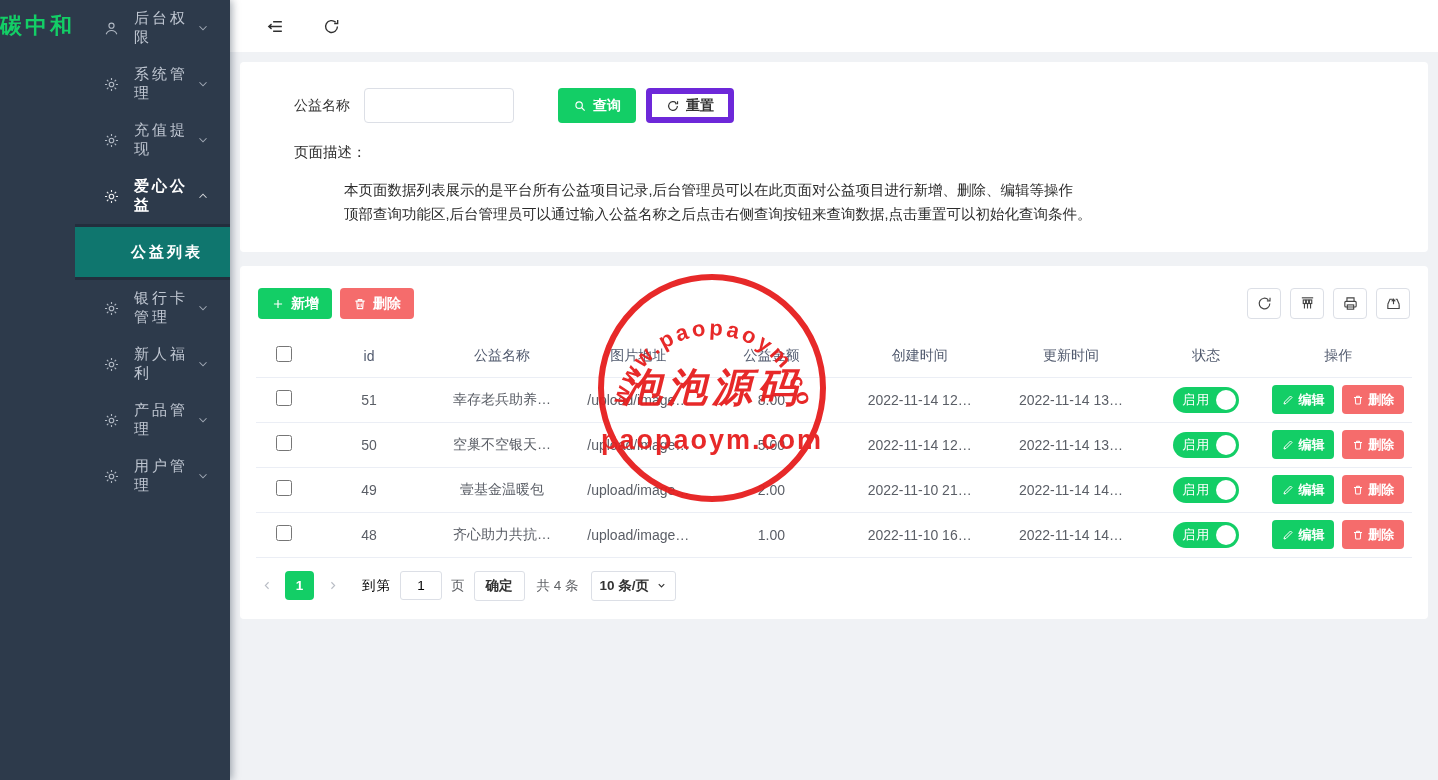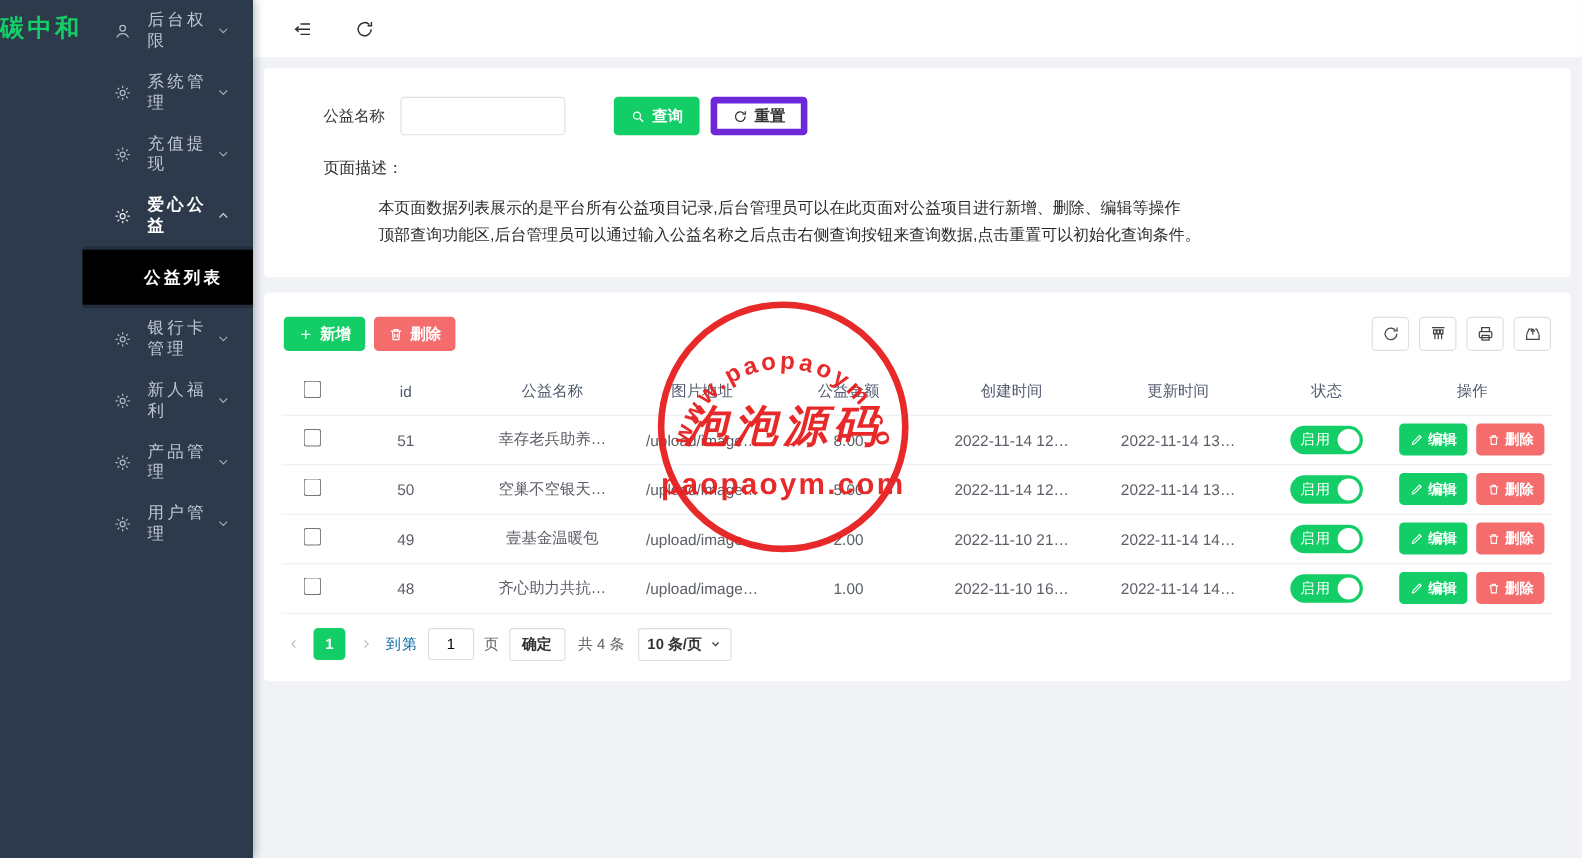--- a/index.html
+++ b/index.html
@@ -18,21 +18,21 @@
                color:#bfc6d1; font-size:15px; cursor:pointer; }
   .mi-icon { width:20px; height:20px; margin-right:13px; display:flex; align-items:center; justify-content:center; opacity:.9; }
   .mi-icon svg { width:17px; height:17px; stroke:currentColor; fill:none; stroke-width:1.6; }
   .mi-label { flex:1; letter-spacing:3px; }
   .chev { width:14px; height:14px; opacity:.8; }
   .chev svg { width:14px; height:14px; stroke:currentColor; fill:none; stroke-width:1.8; }
   .menu-item.parent-active { color:#fff; font-weight:bold; }
   .submenu { background:#232e3d; padding:3px 0; }
   .submenu-item { height:50px; display:flex; align-items:center; padding-left:56px;
                   color:#fff; font-size:15px; letter-spacing:3px; cursor:pointer; }
-  .submenu-item.active { background:#000000; font-weight:bold;font-family:Liberation Serif, serif; }
+  .submenu-item.active { background:#0f766e; font-weight:bold;font-family:Liberation Serif, serif; }
   
   .main { flex:1; display:flex; flex-direction:column; position:relative; }
   .topbar { height:52px; background:#fff; display:flex; align-items:center;
             justify-content:space-between; padding:0 22px 0 34px; }
   .tb-group { display:flex; align-items:center; gap:34px; }
   .tb-right { gap:26px; }
   .icon-btn { width:22px; height:22px; display:flex; align-items:center; justify-content:center;
               color:#2f2f2f; cursor:pointer; }
   .icon-btn svg { width:19px; height:19px; stroke:currentColor; fill:none; stroke-width:1.7; }
   .username { font-size:15px; font-weight:bold; color:#222; letter-spacing:1px; }
@@ -76,21 +76,21 @@
              border:none; border-radius:4px; font-size:13px; color:#fff; cursor:pointer; font-family:inherit; font-weight:bold; }
   .row-btn svg { width:12px; height:12px; stroke:#fff; fill:none; stroke-width:2; }
   .row-edit { background:#13ce66; margin-right:4px; }
   .row-del  { background:#f56c6c; }
   
   .pagination { display:flex; align-items:center; padding:13px 2px 14px; font-size:13.5px; color:#606266; gap:9px; }
   .pg-arrow { width:18px; height:28px; display:flex; align-items:center; justify-content:center; color:#b8bcc4; cursor:pointer; }
   .pg-arrow svg { width:13px; height:13px; stroke:currentColor; fill:none; stroke-width:2; }
   .pg-num { width:29px; height:29px; background:#13ce66; color:#fff; border-radius:4px;
             display:flex; align-items:center; justify-content:center; font-weight:bold; cursor:pointer; }
-  .pg-goto-label { color:#0369a1; margin-left:1px; letter-spacing:1px; }
+  .pg-goto-label { color:#000000; margin-left:12px; letter-spacing:1px; }
   .pg-input { width:42px; height:29px; border:1px solid #dcdfe6; border-radius:3px; text-align:center;
               font-size:13.5px; outline:none; font-family:inherit; }
   .pg-confirm { height:30px; padding:0 11px; background:#fff; border:1px solid #dcdfe6; border-radius:3px;
                 font-size:13.5px; font-weight:bold; color:#333; cursor:pointer; font-family:inherit; }
   .pg-total { margin:0 3px; }
   .pg-size { height:30px; border:1px solid #dcdfe6; border-radius:3px; display:flex; align-items:center;
              padding:0 8px; gap:7px; cursor:pointer; font-weight:bold; color:#333; background:#fff; }
   .pg-size svg { width:11px; height:11px; stroke:#333; fill:none; stroke-width:2.4; }
   
   .watermark { position:absolute; left:362px; top:216px; width:240px; height:240px;

